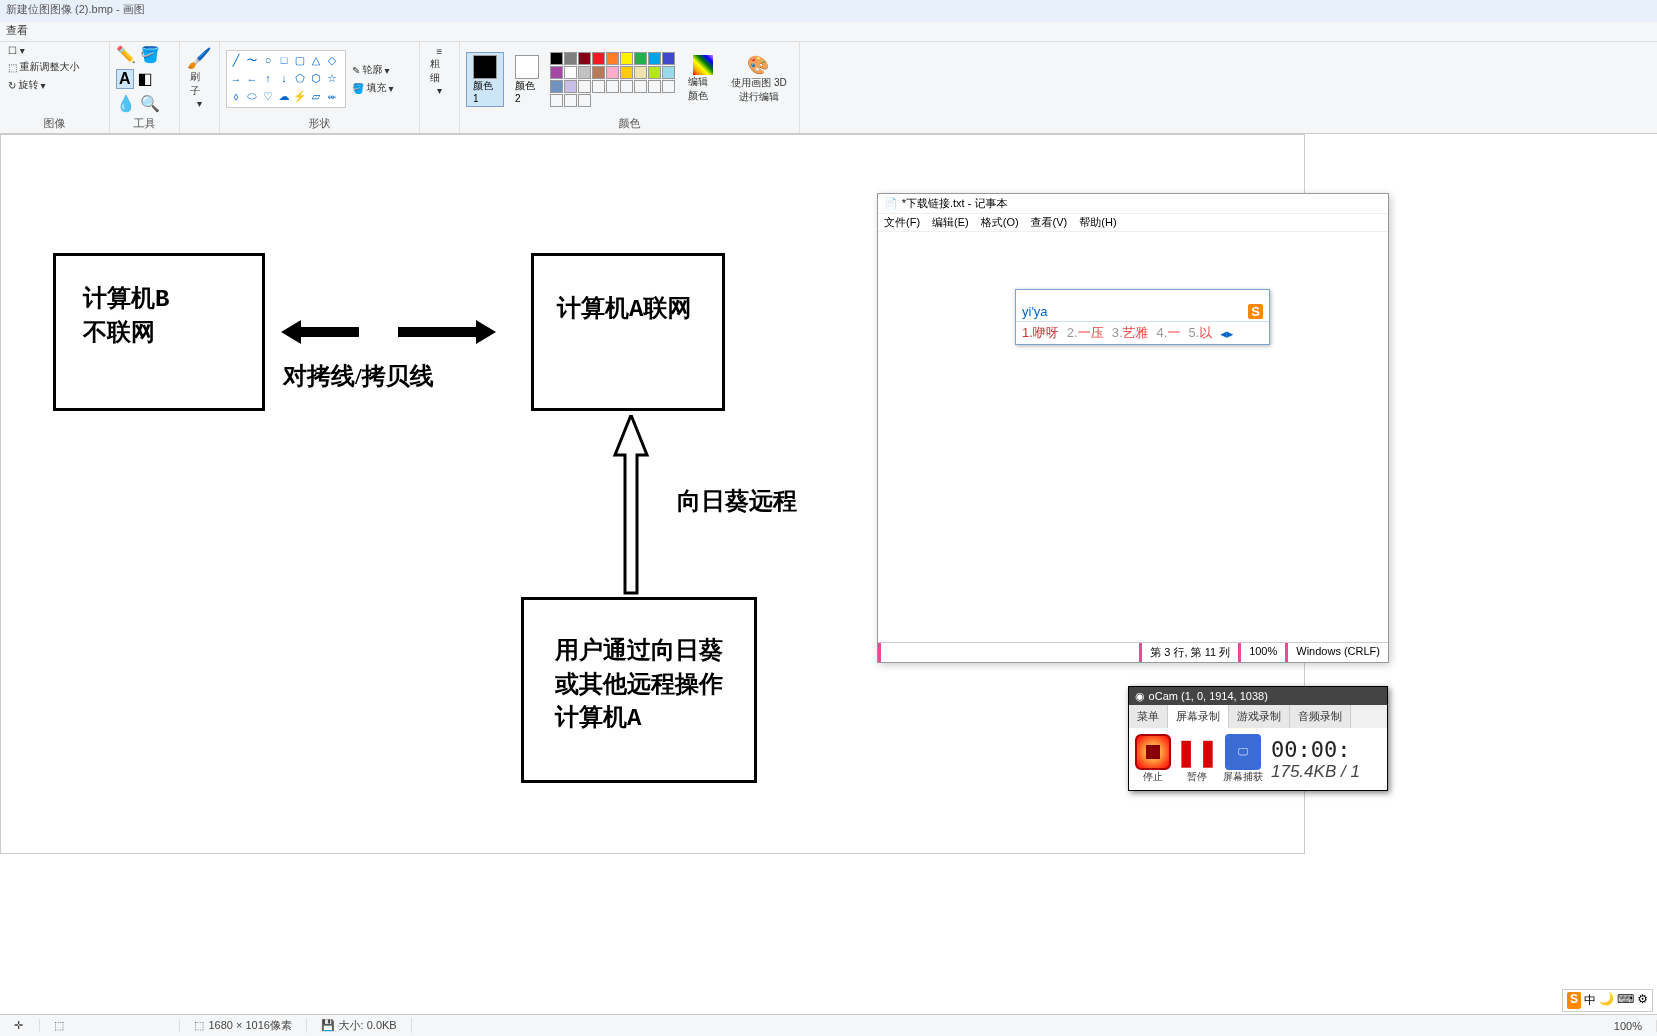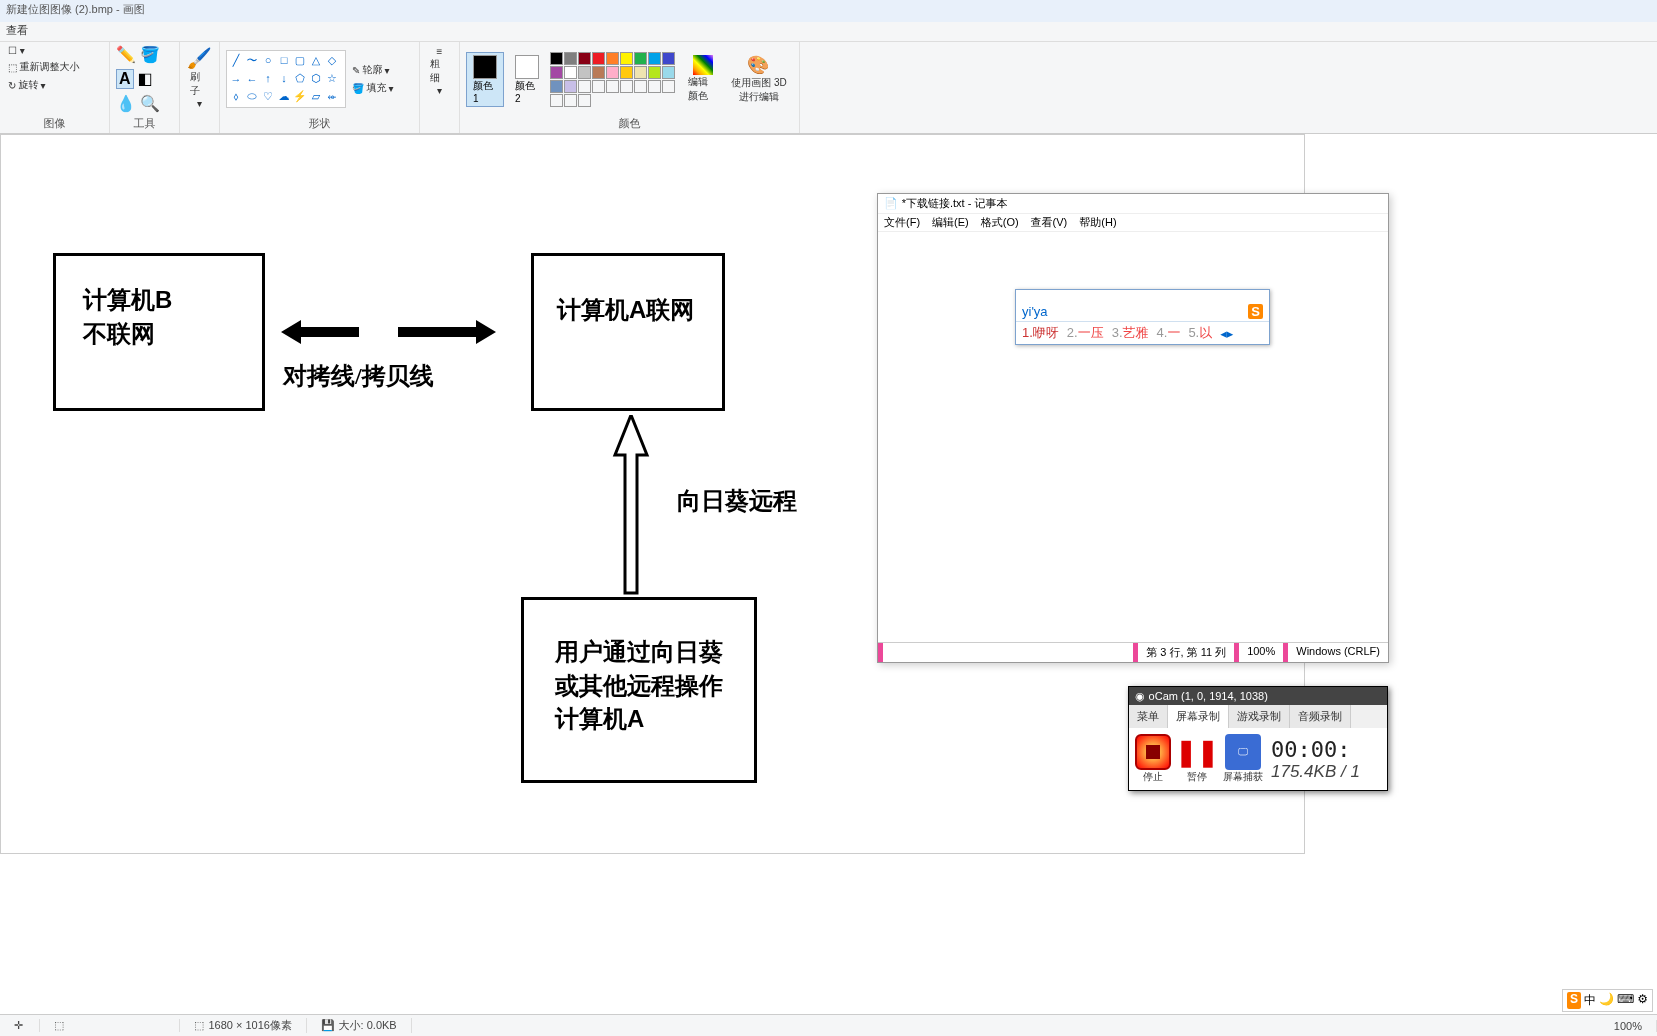--- a/index.html
+++ b/index.html
@@ -26,30 +26,30 @@
 
 .color-swatch-big { width: 24px; height: 24px; border: 1px solid #999; }
 .color-palette { display: flex; flex-wrap: wrap; width: 180px; gap: 1px; }
 .color-sm { width: 13px; height: 13px; border: 1px solid #999; }
 .color-main { display: flex; flex-direction: column; align-items: center; padding: 2px 6px; font-size: 10px; border: 1px solid transparent; }
 .color-main.active { border: 1px solid #7da2ce; background: #cde6f7; }
 
 
 .canvas-area { position: absolute; left: 0; top: 134px; width: 1305px; height: 720px; background: #fff; border: 1px solid #ccc; }
 .box { position: absolute; border: 3px solid #000; background: #fff; }
-.box-text { position: absolute; font-size: 24px; font-family: Liberation Sans, sans-serif; font-weight: bold; line-height: 1.4; }
+.box-text { position: absolute; font-size: 24px; font-family: Liberation Mono, monospace; font-weight: bold; line-height: 1.4; }
 .arrow-label { position: absolute; font-size: 24px; font-family: SimSun, serif; font-weight: bold; }
 
 
 .notepad { position: absolute; left: 877px; top: 193px; width: 512px; height: 470px; background: #fff; border: 1px solid #999; box-shadow: 2px 2px 8px rgba(0,0,0,0.2); }
 .notepad-title { height: 20px; background: #fff; border-bottom: 1px solid #eee; padding: 2px 6px; font-size: 11px; display: flex; align-items: center; gap: 4px; }
 .notepad-menu { height: 18px; padding: 1px 6px; font-size: 11px; display: flex; gap: 12px; border-bottom: 1px solid #eee; }
 .notepad-body { padding: 4px 6px; font-size: 13px; line-height: 1.6; position: relative; height: 400px; }
 .notepad-status { position: absolute; bottom: 0; left: 0; right: 0; height: 20px; border-top: 1px solid #ccc; display: flex; font-size: 11px; }
-.notepad-status > div { border-left: 5px solid #ec4899; padding: 2px 8px; }
+.notepad-status > div { border-left: 3px solid #ec4899; padding: 2px 8px; }
 
 
 .ime { position: absolute; left: 1015px; top: 289px; width: 255px; background: #fff; border: 1px solid #7da2ce; box-shadow: 1px 1px 4px rgba(0,0,0,0.3); font-size: 13px; }
 .ime-input { padding: 2px 6px; color: #0066cc; display: flex; justify-content: space-between; align-items: center; margin-top: 12px; }
 .ime-cands { padding: 2px 6px; display: flex; gap: 8px; border-top: 1px solid #d0e0f0; align-items: center; }
 .ime-cands span.num { color: #999; }
 .ime-cands span.first-num { color: #cc3333; }
 .ime-cands span.cand { color: #ef4444; }
 .ime-cands span.first { color: #cc3333; }
 

